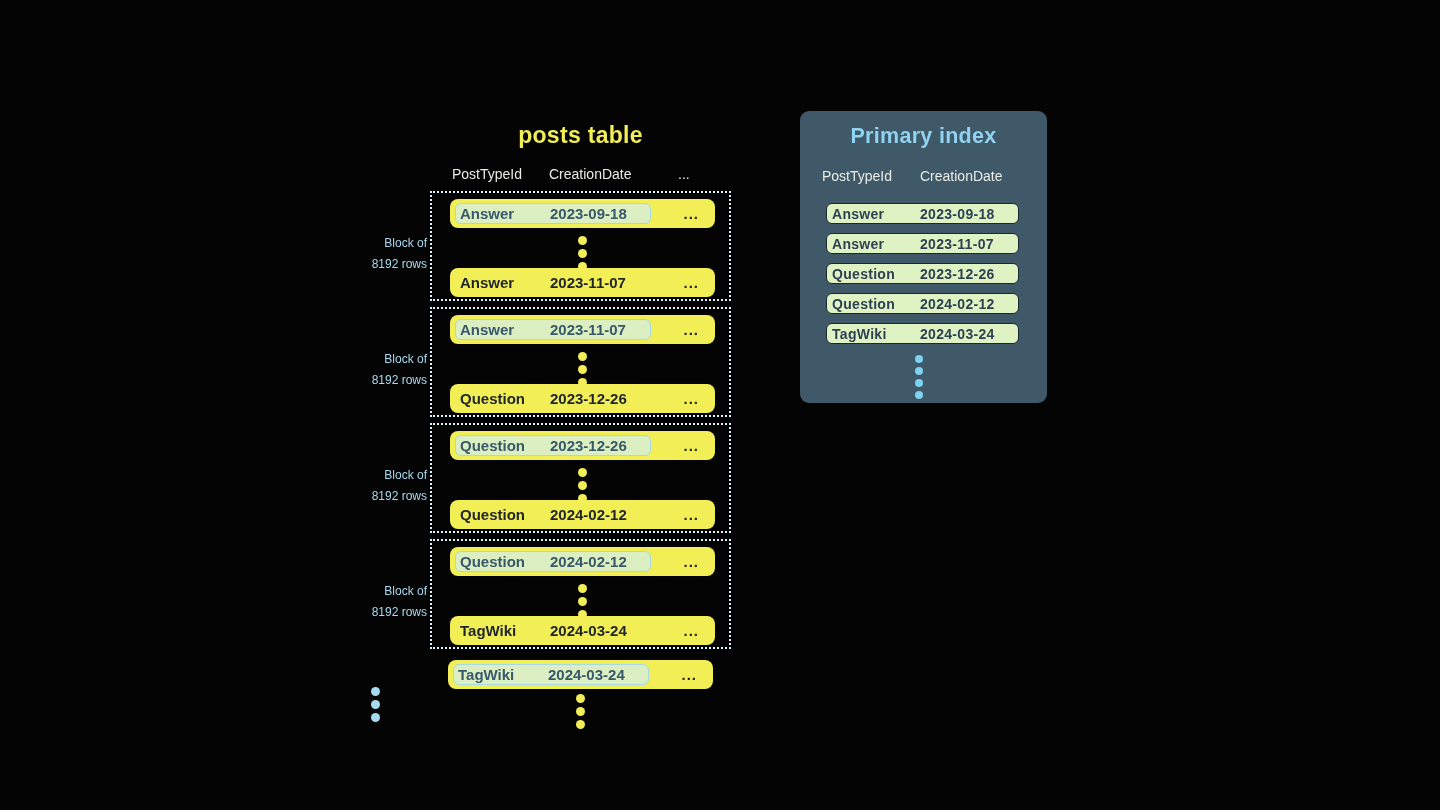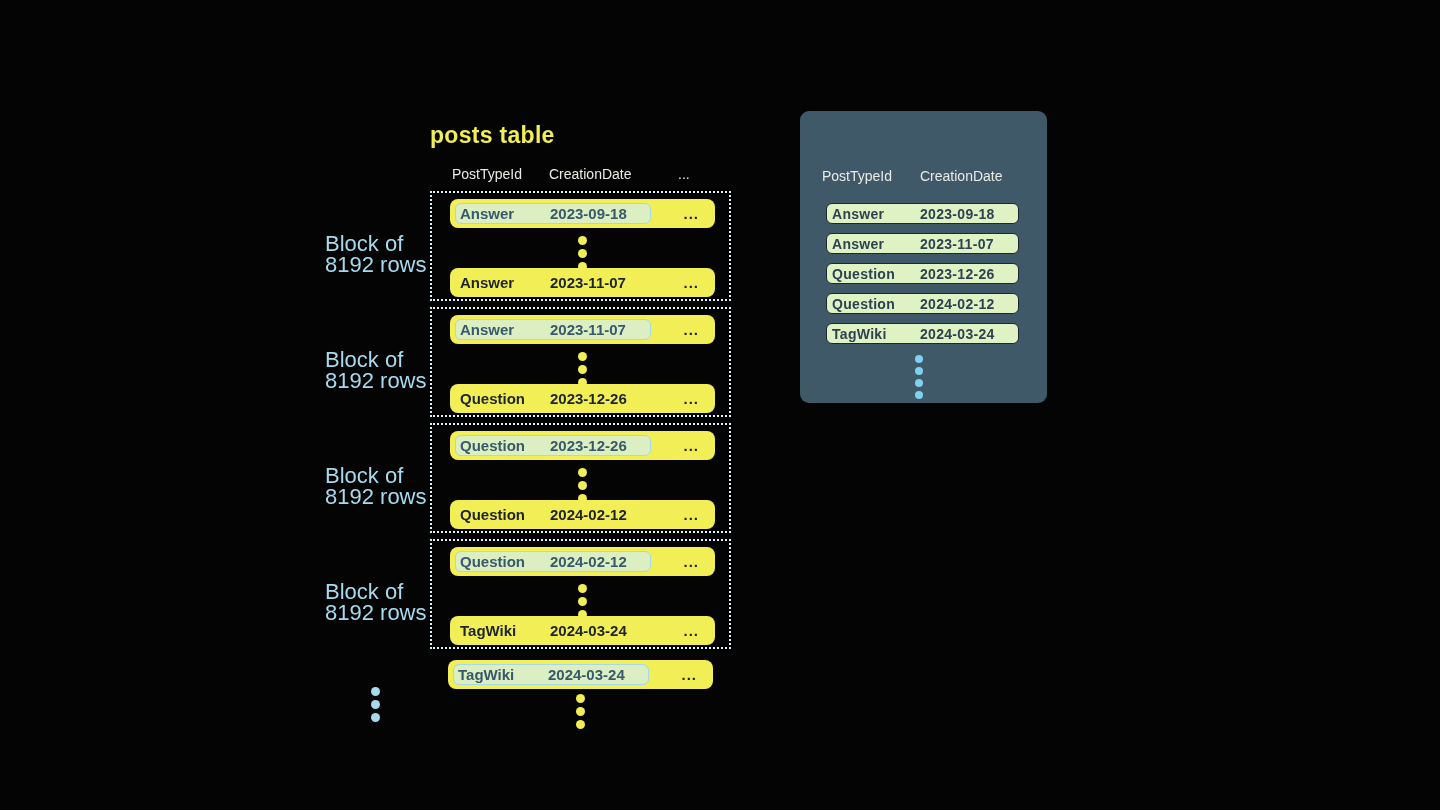--- a/index.html
+++ b/index.html
@@ -10,21 +10,21 @@
     --index-pill-bg:#DFF2C4; --index-pill-border:#1C2730; --index-pill-text:#2D4152;
     --index-dots:#7FD1F1;
   }
   *{margin:0;padding:0;box-sizing:border-box;}
   html,body{background:#000;}
   .stage{position:relative;width:1440px;height:810px;background:var(--background);
     overflow:hidden;font-family:"Liberation Sans",sans-serif;}
   .mono{font-family:Liberation Sans, sans-serif;}
 
   
-  .posts-title{position:absolute;left:430px;top:122px;width:301px;
+  .posts-title{position:absolute;left:430px;top:122px;width:301px;text-align:center;
     color:var(--yellow);font-size:23px;font-weight:600;letter-spacing:.3px;}
   .posts-header{position:absolute;left:430px;top:166px;width:301px;height:18px;
     color:var(--header-text);font-size:14px;}
   .posts-header .col-type{position:absolute;left:22px;}
   .posts-header .col-date{position:absolute;left:119px;}
   .posts-header .col-more{position:absolute;left:248px;}
 
   .block{position:absolute;left:430px;width:301px;height:110px;
     border:2px dotted var(--block-border);}
   .prow{position:absolute;left:18px;width:265px;height:29px;background:var(--yellow);
@@ -35,22 +35,22 @@
   .pill{display:flex;align-items:center;height:21px;margin-left:5px;padding:0 3px;
     width:196px;border:1.5px solid transparent;border-radius:6px;}
   .pill.hl{background:var(--pill-bg);border-color:var(--pill-border);color:var(--pill-text);}
   .cell-type{display:inline-block;width:91px;padding-left:1px;}
   .more{position:absolute;right:16px;letter-spacing:1px;}
 
   .vdots i, .ydots i, .bdots i, .idots i{display:block;border-radius:50%;}
   .vdots i{position:absolute;left:146px;width:9px;height:9px;background:var(--yellow);}
   .vdots i:nth-child(1){top:43px;} .vdots i:nth-child(2){top:56px;} .vdots i:nth-child(3){top:69px;}
 
-  .block-label{position:absolute;left:325px;width:102px;text-align:left;
-    color:var(--block-label);font-size:22px;line-height:21px;font-weight:500;}
+  .block-label{position:absolute;left:325px;width:102px;text-align:right;
+    color:var(--block-label);font-size:12px;line-height:21px;font-weight:500;}
 
   .trailing-row{position:absolute;left:448px;top:660px;}
   .ydots i{position:absolute;left:576px;width:9px;height:9px;background:var(--yellow);}
   .ydots i:nth-child(1){top:694px;} .ydots i:nth-child(2){top:707px;} .ydots i:nth-child(3){top:720px;}
   .bdots i{position:absolute;left:371px;width:9px;height:9px;background:var(--block-label);}
   .bdots i:nth-child(1){top:687px;} .bdots i:nth-child(2){top:700px;} .bdots i:nth-child(3){top:713px;}
 
   
   .panel{position:absolute;left:800px;top:111px;width:247px;height:292px;
     background:var(--panel-bg);border-radius:9px;}
@@ -198,20 +198,21 @@
       <i></i>
       <i></i>
     </div>
   <div class="bdots">
       <i></i>
       <i></i>
       <i></i>
     </div>
 
   <div class="panel">
+    <div class="panel-title">Primary index</div>
     <div class="panel-header mono">
       <span class="col-type">PostTypeId</span>
       <span class="col-date">CreationDate</span>
     </div>
 
     <div class="irow mono" style="top:92px">
       <span class="cell-type">Answer</span>
       <span class="cell-date">2023-09-18</span>
     </div>
     <div class="irow mono" style="top:122px">

